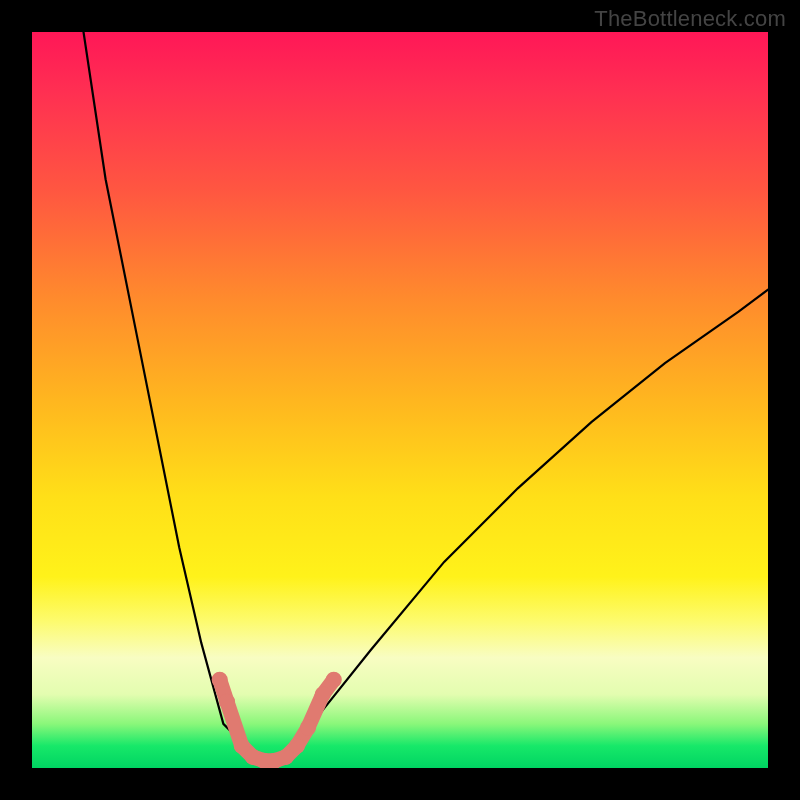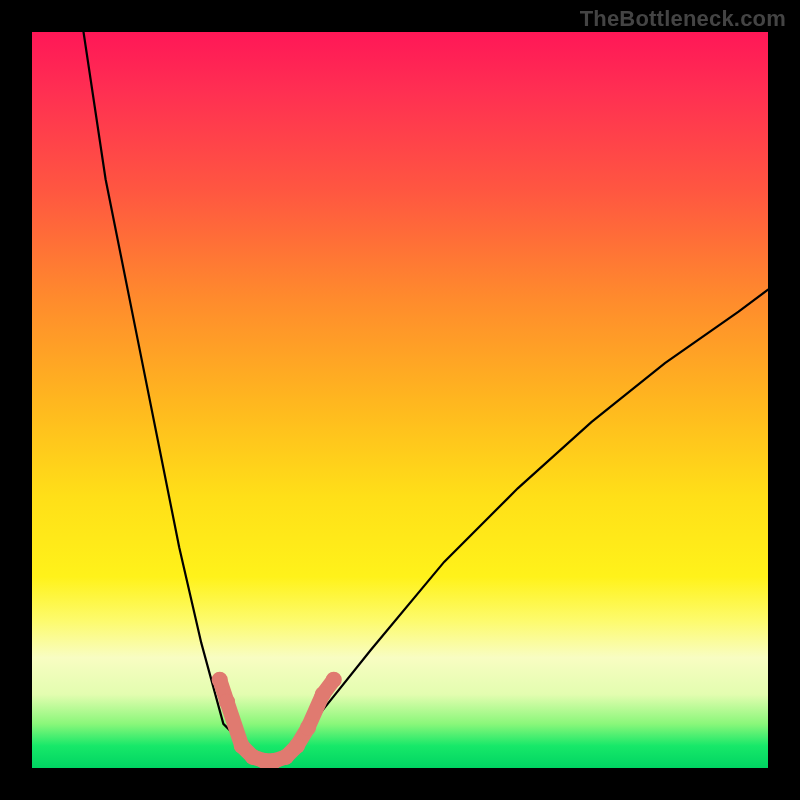--- a/index.html
+++ b/index.html
@@ -16,21 +16,21 @@
     width: 800px;
     height: 800px;
     background: #000;
   }
   .watermark {
     position: absolute;
     top: 6px;
     right: 14px;
     color: #444;
     font-size: 22px;
-    font-weight: 700;
+    font-weight: 400;
     letter-spacing: 0.2px;
     z-index: 30;
     user-select: none;
   }
   .plot-area {
     position: absolute;
     left: 32px;
     top: 32px;
     width: 736px;
     height: 736px;

